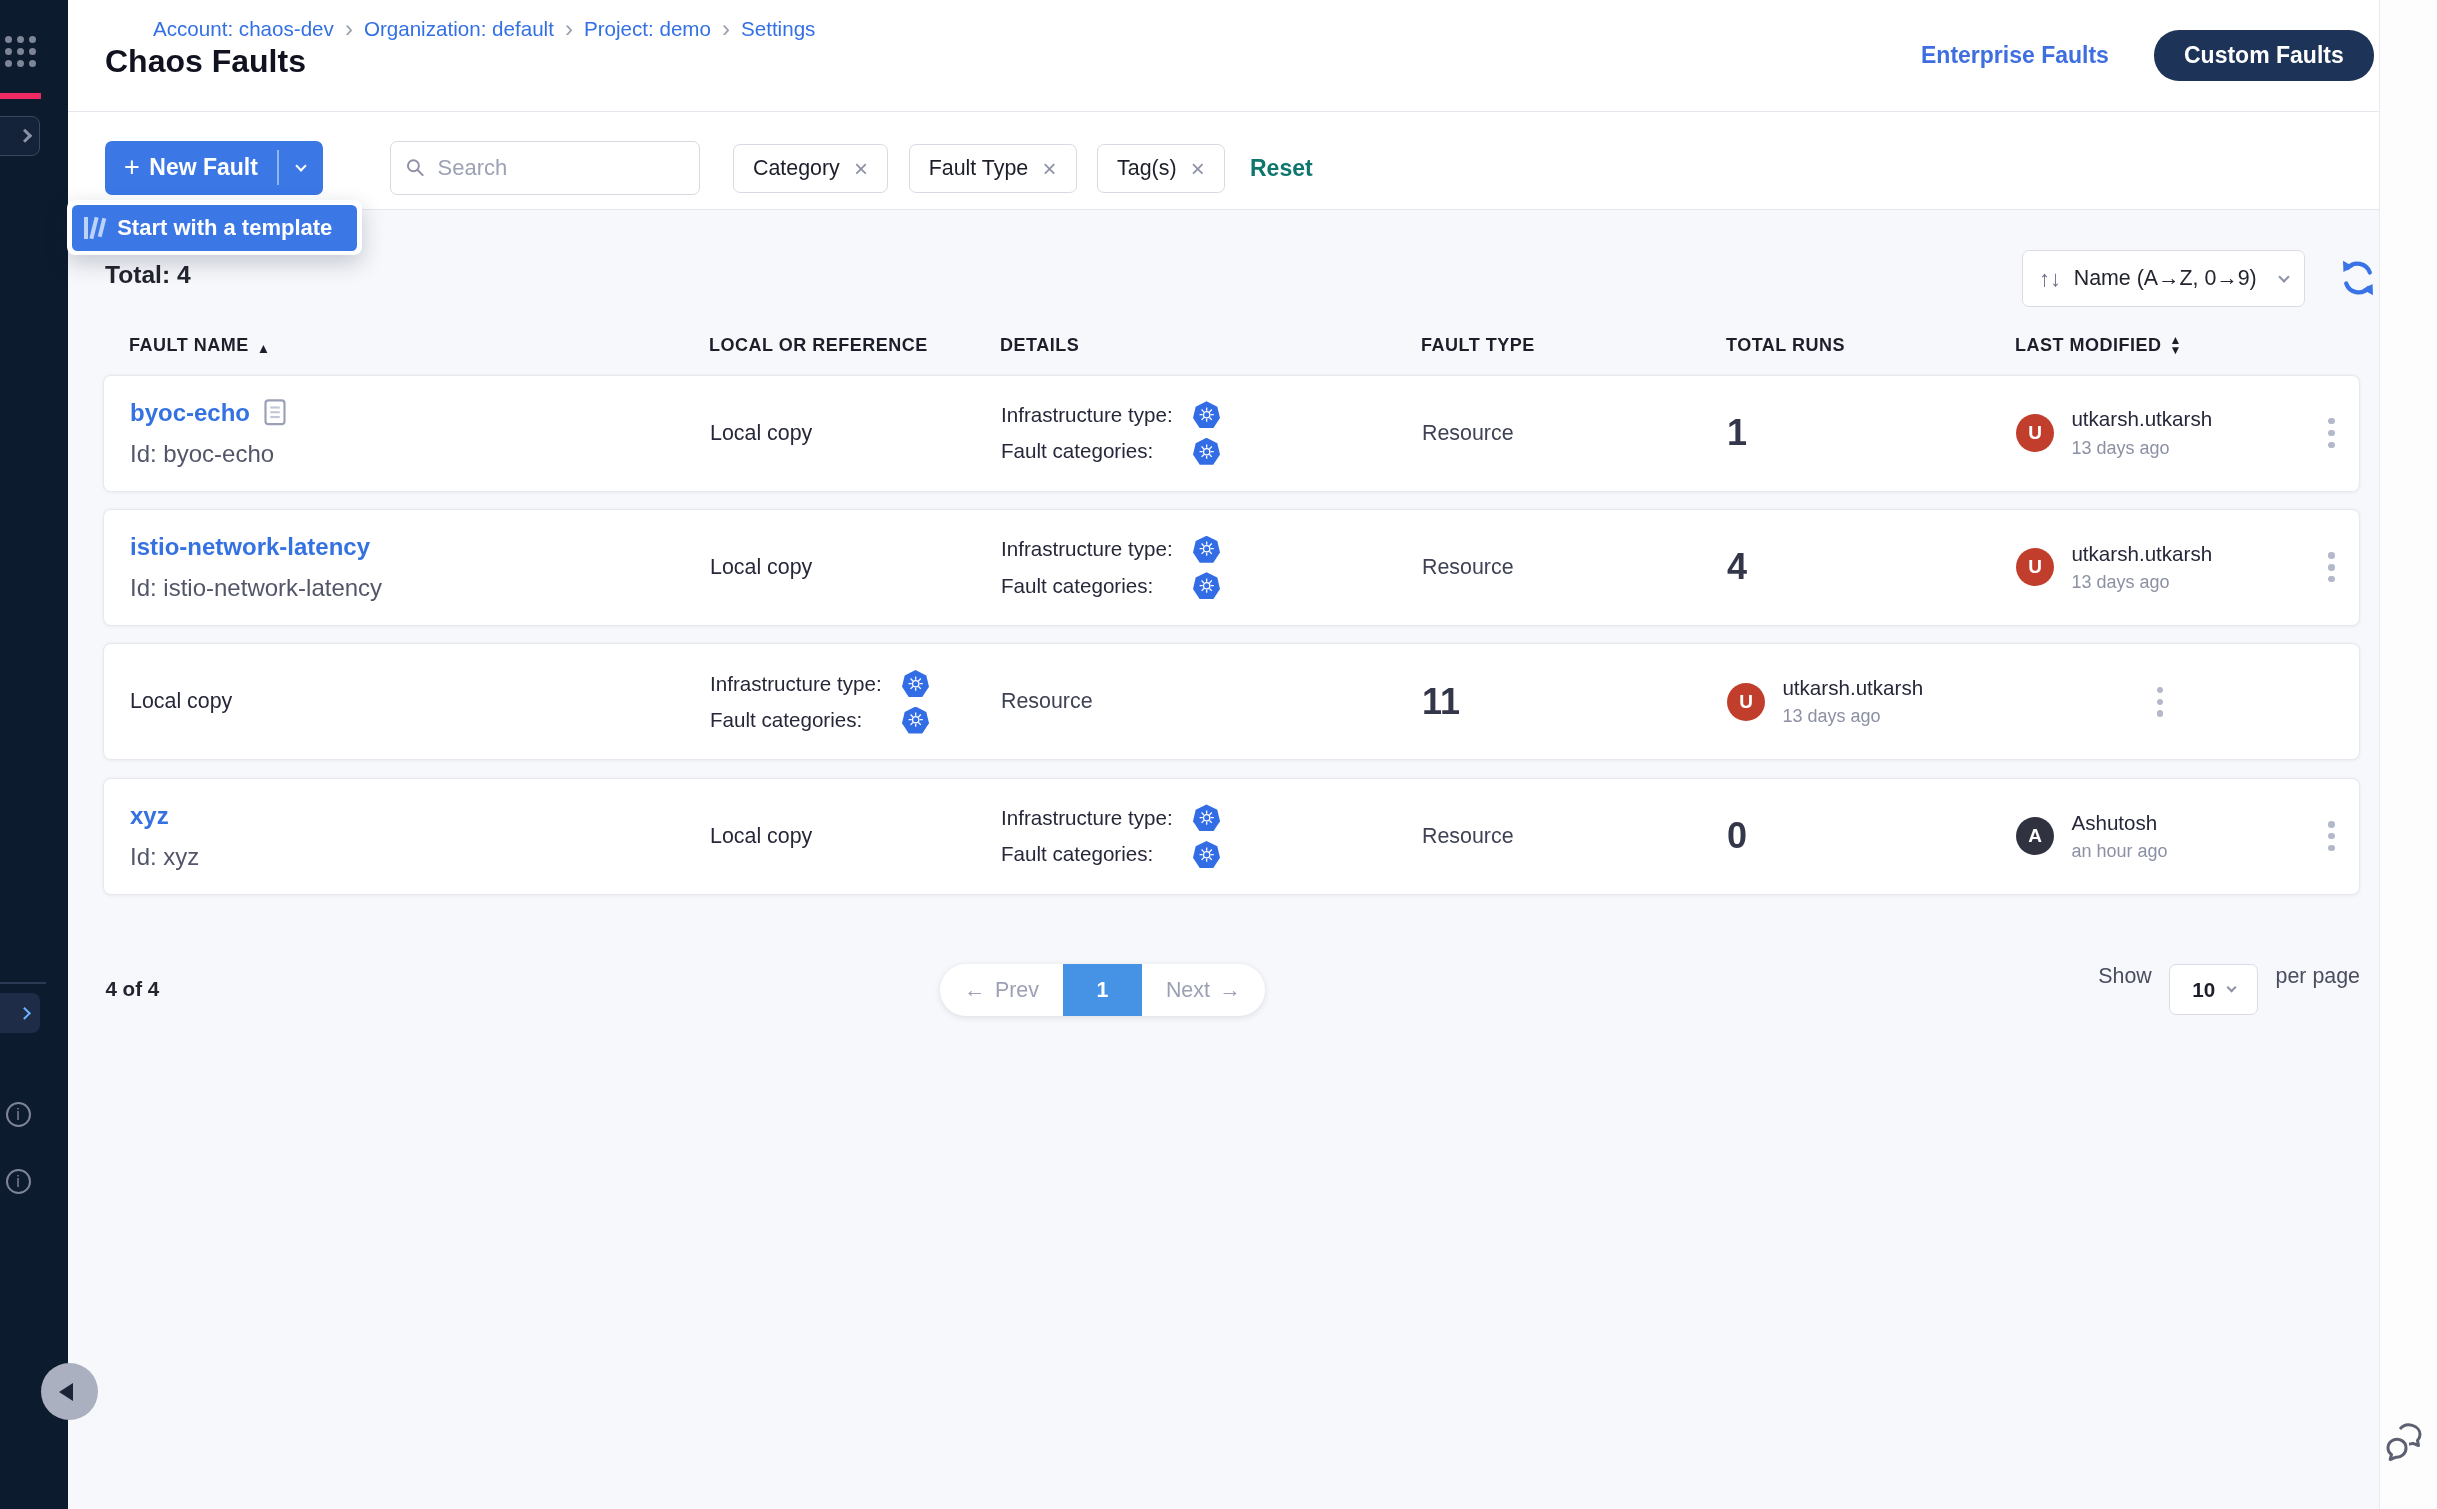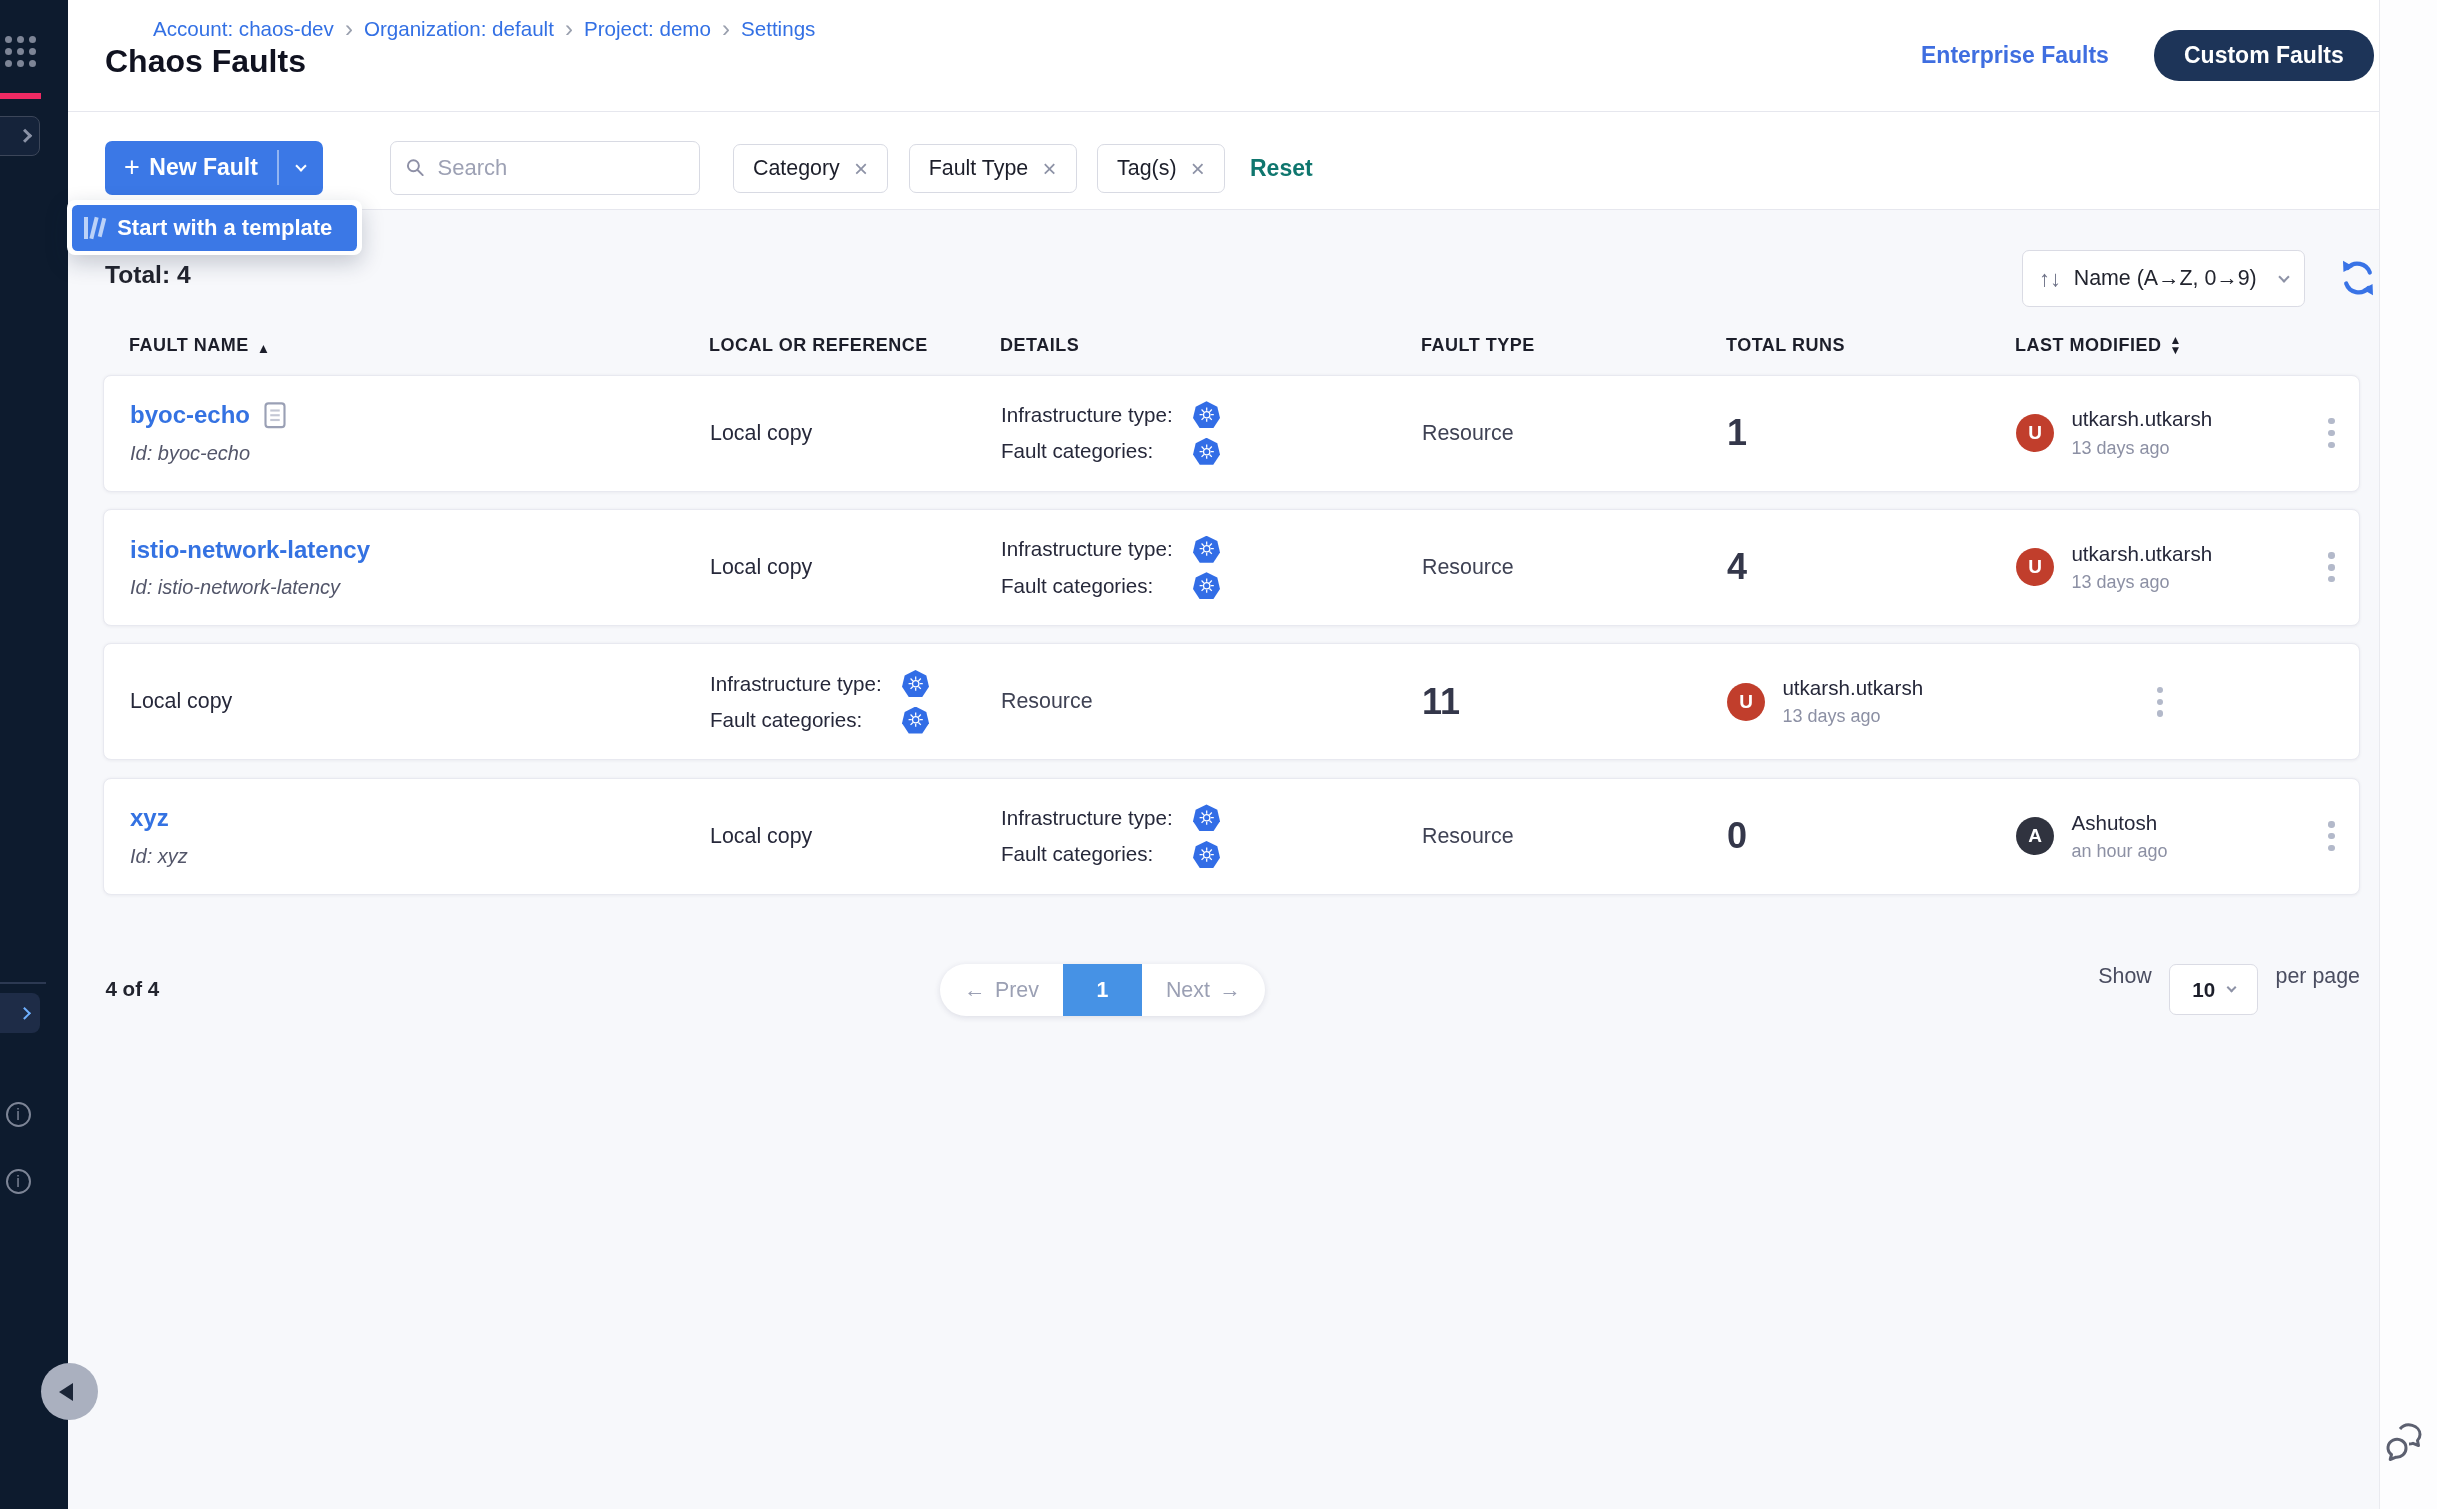--- a/index.html
+++ b/index.html
@@ -66,21 +66,21 @@
 
   .table { position:absolute; left:35px; top:111px; width:2257px; }
   .thead, .card { display:grid; grid-template-columns:580px 291px 421px 305px 289px 1fr 55px; align-items:center; padding-left:26px; }
   .thead { height:48px; margin-bottom:5.5px; }
   .th { font-size:18px; font-weight:700; color:#1c1e2a; letter-spacing:0.5px; display:flex; align-items:flex-end; gap:8px; }
   .th .asc { font-size:13.5px; color:#1c1e2a; }
   .th .both { display:flex; flex-direction:column; line-height:10.3px; font-size:12px; color:#1c1e2a; }
   .card { background:#fff; height:117px; border:0.8px solid #e8e9f0; border-radius:8px; box-shadow:0 0.8px 3.2px rgba(30,36,70,.06); margin-bottom:17.4px; }
   .name-cell .name-line { display:flex; align-items:center; gap:12.7px; }
   .fault-link { font-size:24px; font-weight:700; color:#3472e2; text-decoration:none; cursor:pointer; }
-  .fault-id { font-size:20px; color:#53566a; margin-top:12.7px;font-style:italic; }
+  .fault-id { font-size:24px; color:#53566a; margin-top:12.7px; }
   .local-copy { font-size:21.4px; color:#26283a; }
   .details-cell { display:grid; grid-template-columns:192px 32px; row-gap:9.5px; align-items:center; }
   .detail-label { font-size:20.6px; color:#26283a; }
   .k8s-badge { width:27px; height:27px; background:#326de6; clip-path:polygon(50% 0%,90% 20%,100% 62%,75% 100%,25% 100%,0% 62%,10% 20%); display:flex; align-items:center; justify-content:center; }
   .fault-type { font-size:21.4px; color:#3f4254; }
   .runs { font-size:36px; font-weight:700; color:#34374a; }
   .modified { display:flex; align-items:center; gap:17.4px; }
   .avatar { width:38px; height:38px; border-radius:50%; color:#fff; font-size:19px; font-weight:700; display:flex; align-items:center; justify-content:center; }
   .avatar.red { background:#c13e2c; }
   .avatar.dark { background:#30333f; }

